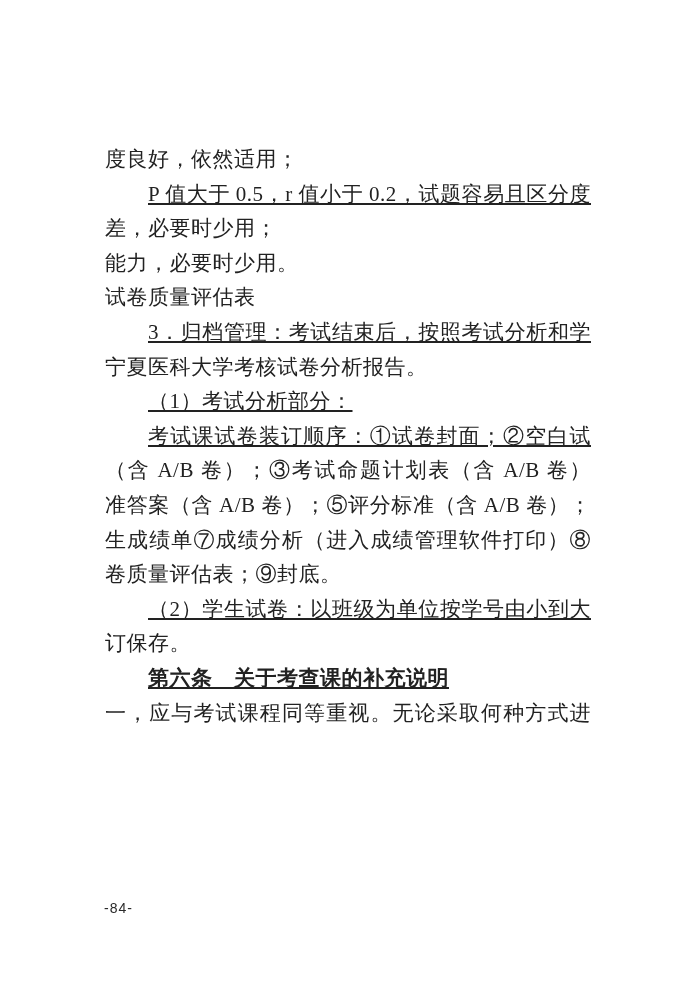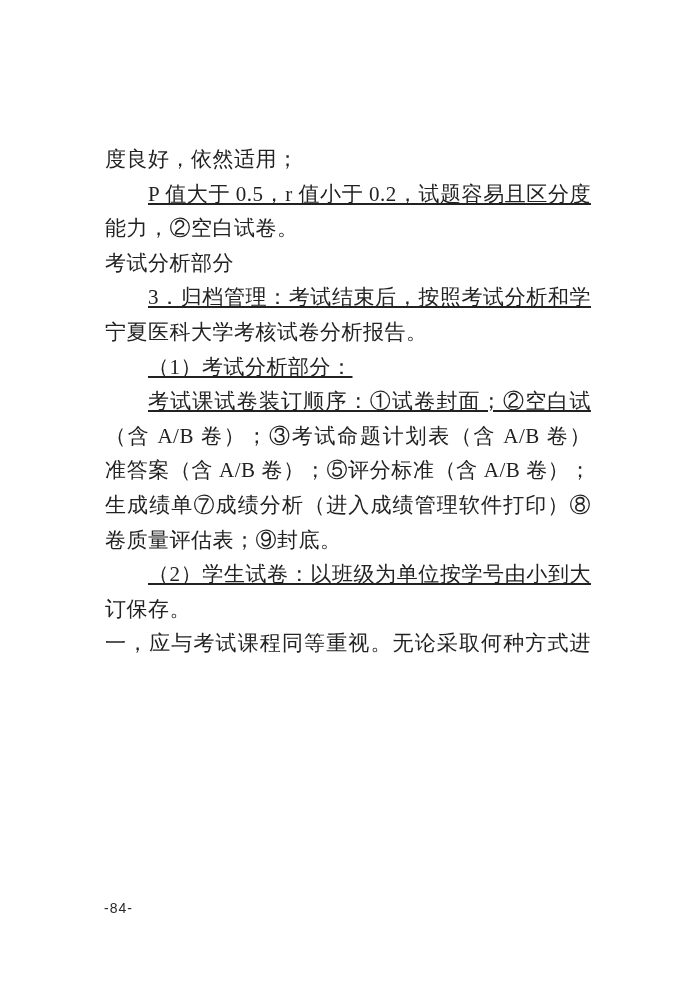--- a/index.html
+++ b/index.html
@@ -52,28 +52,30 @@
     letter-spacing: 1px;
   }
 </style>
 </head>
 <body>
 
 <div class="page">
   <div class="textblock">
     <div class="line">度良好，依然适用；</div>
     <div class="line ind j">P 值大于 0.5，r 值小于 0.2，试题容易且区分度</div>
-    <div class="line">能力，②空白试卷。</div>
-    <div class="line">考试分析部分</div>
+    <div class="line">差，必要时少用；</div>
+    <div class="line">能力，必要时少用。</div>
+    <div class="line">试卷质量评估表</div>
     <div class="line ind j">3．归档管理：考试结束后，按照考试分析和学生</div>
     <div class="line">宁夏医科大学考核试卷分析报告。</div>
     <div class="line ind">（1）考试分析部分：</div>
     <div class="line ind j">考试课试卷装订顺序：①试卷封面；②空白试卷</div>
     <div class="line j">（含 A/B 卷）；③考试命题计划表（含 A/B 卷） ④标</div>
     <div class="line j">准答案（含 A/B 卷）；⑤评分标准（含 A/B 卷）；⑥学</div>
     <div class="line j">生成绩单⑦成绩分析（进入成绩管理软件打印）⑧试</div>
     <div class="line">卷质量评估表；⑨封底。</div>
     <div class="line ind j">（2）学生试卷：以班级为单位按学号由小到大装</div>
     <div class="line">订保存。</div>
+    <div class="line ind bold">第六条　关于考查课的补充说明</div>
     <div class="line j">一，应与考试课程同等重视。无论采取何种方式进行</div>
   </div>
   <div class="pagenum">-84-</div>
 </div>
 
 </body></html>

